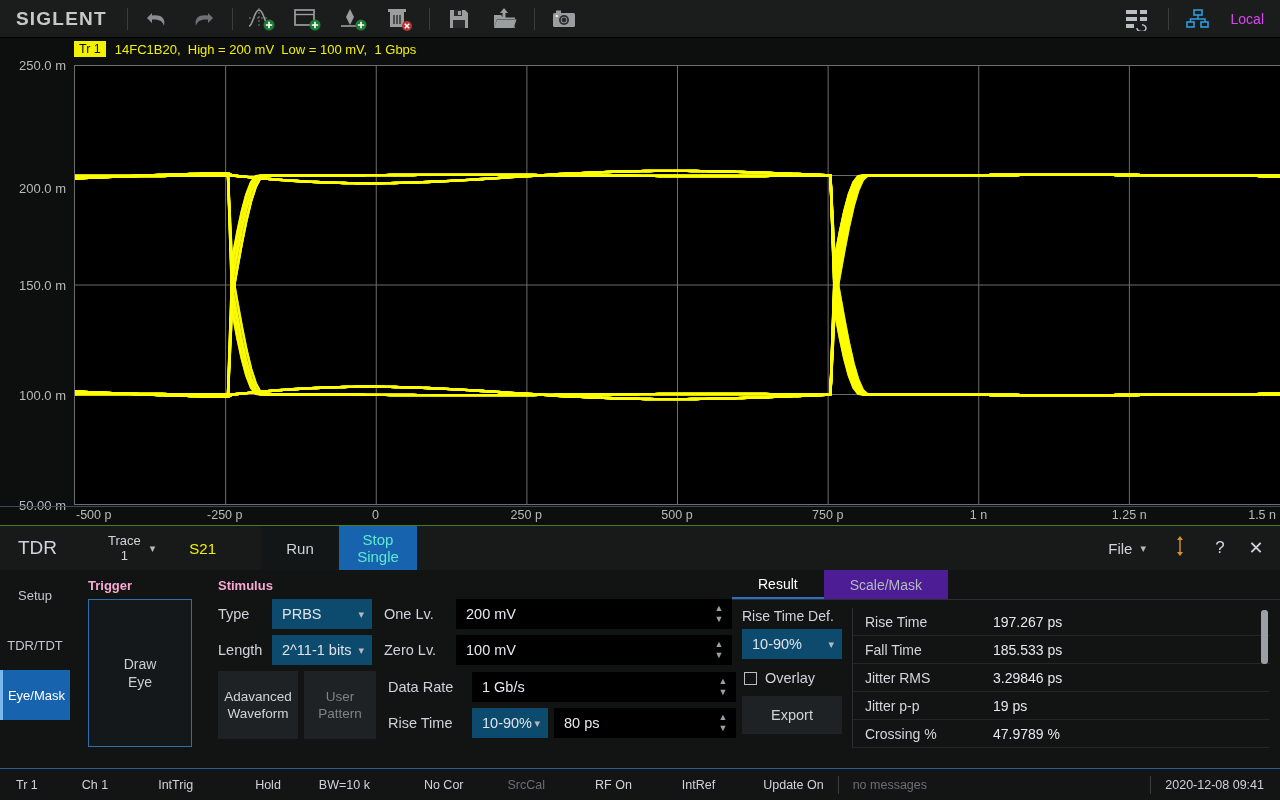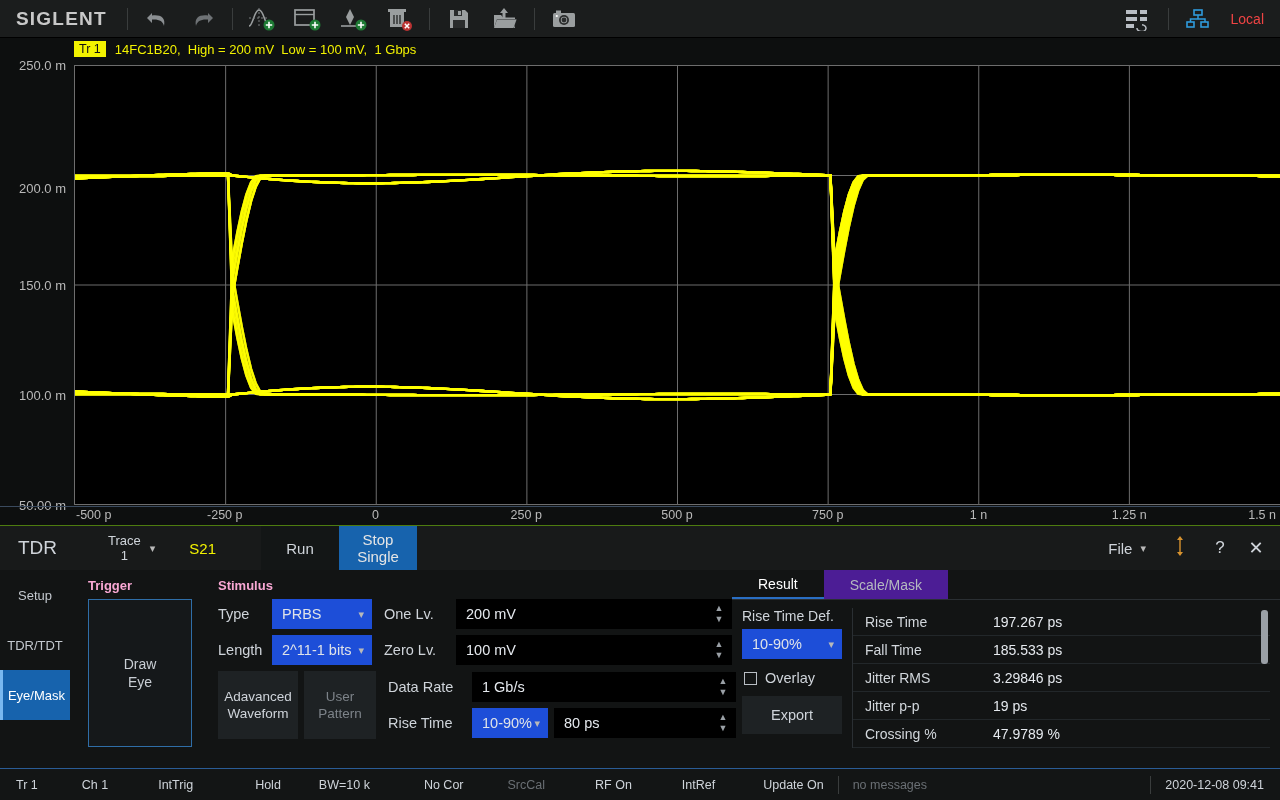--- a/index.html
+++ b/index.html
@@ -24,21 +24,21 @@
     letter-spacing: 1.2px; padding: 0 14px 0 16px;
     font-family: "Liberation Sans", sans-serif;
   }
   .tb-sep { width: 1px; height: 22px; background: #3a3d3d; margin: 0 6px; }
   .tb-btn {
     width: 46px; height: 36px; display: flex; align-items: center; justify-content: center;
     cursor: pointer;
   }
   .tb-btn svg { display:block; }
   .tb-spacer { flex: 1; }
-  .local-lbl { color: #ef4444; font-size: 14px; padding: 0 16px 0 10px; }
+  .local-lbl { color: #d946ef; font-size: 14px; padding: 0 16px 0 10px; }
 
   
   .tracebar {
     position: absolute; left: 0; top: 38px; width: 1280px; height: 22px;
     display: flex; align-items: center;
   }
   .tr-badge {
     background: #f2f200; color: #111; font-size: 12.5px;
     padding: 1px 5px; margin-left: 74px; font-weight: normal; line-height: 14px;
   }
@@ -83,21 +83,21 @@
   .tdr-tracesel .tv { color: #cfd4da; font-size: 13px; line-height: 15px; text-align: center; }
   .chev { color: #b9b9b9; font-size: 11px; }
   .tdr-s21 { color: #f2f200; font-size: 15px; margin-left: 34px; cursor: pointer; }
   .btn-run {
     width: 78px; height: 44px; display:flex; align-items:center; justify-content:center;
     color: #cfd4da; font-size: 15px; background: #131616; cursor: pointer;
     margin-left: 45px;
   }
   .btn-stop {
     width: 78px; height: 44px; display:flex; align-items:center; justify-content:center;
-    color: #e5e5e5; font-size: 15px; background: #1763ad; cursor: pointer;
+    color: #5eead4; font-size: 15px; background: #1763ad; cursor: pointer;
     line-height: 17px; text-align: center;
   }
   .head-right {
     position: absolute; right: 0; top: 0; height: 44px; display: flex; align-items: center; gap: 0;
   }
   .hr-file { display:flex; align-items:center; gap:8px; color:#cfd4da; font-size:15px; cursor:pointer; padding: 0 14px;}
   .hr-ico { width: 40px; height: 44px; display:flex; align-items:center; justify-content:center; cursor:pointer; }
 
   .tdrbody { position: relative; width: 1280px; height: 198px; display: flex; }
 
@@ -118,21 +118,21 @@
     display: flex; align-items: center; justify-content: center;
     color: #c9ced4; font-size: 14px; line-height: 18px; text-align: center; cursor: pointer;
   }
 
   
   .stim { width: 516px; padding-left: 2px; }
   .stim-rows { padding-left: 0; }
   .row { display: flex; align-items: center; margin-bottom: 6px; }
   .lbl { color: #cfd4da; font-size: 14.5px; }
   .sel {
-    background: #1d4ed8; border: none; color: #dfe3e8; font-size: 14.5px;
+    background: #0c4a6e; border: none; color: #dfe3e8; font-size: 14.5px;
     height: 30px; display: flex; align-items: center; justify-content: space-between;
     padding: 0 8px 0 10px; cursor: pointer;
   }
   .fld {
     background: #000000; color: #e5e9ee; font-size: 14.5px;
     height: 30px; display: flex; align-items: center; padding: 0 10px;
     position: relative; cursor: text;
   }
   .spin {
     position: absolute; right: 6px; top: 0; height: 30px; width: 14px;

